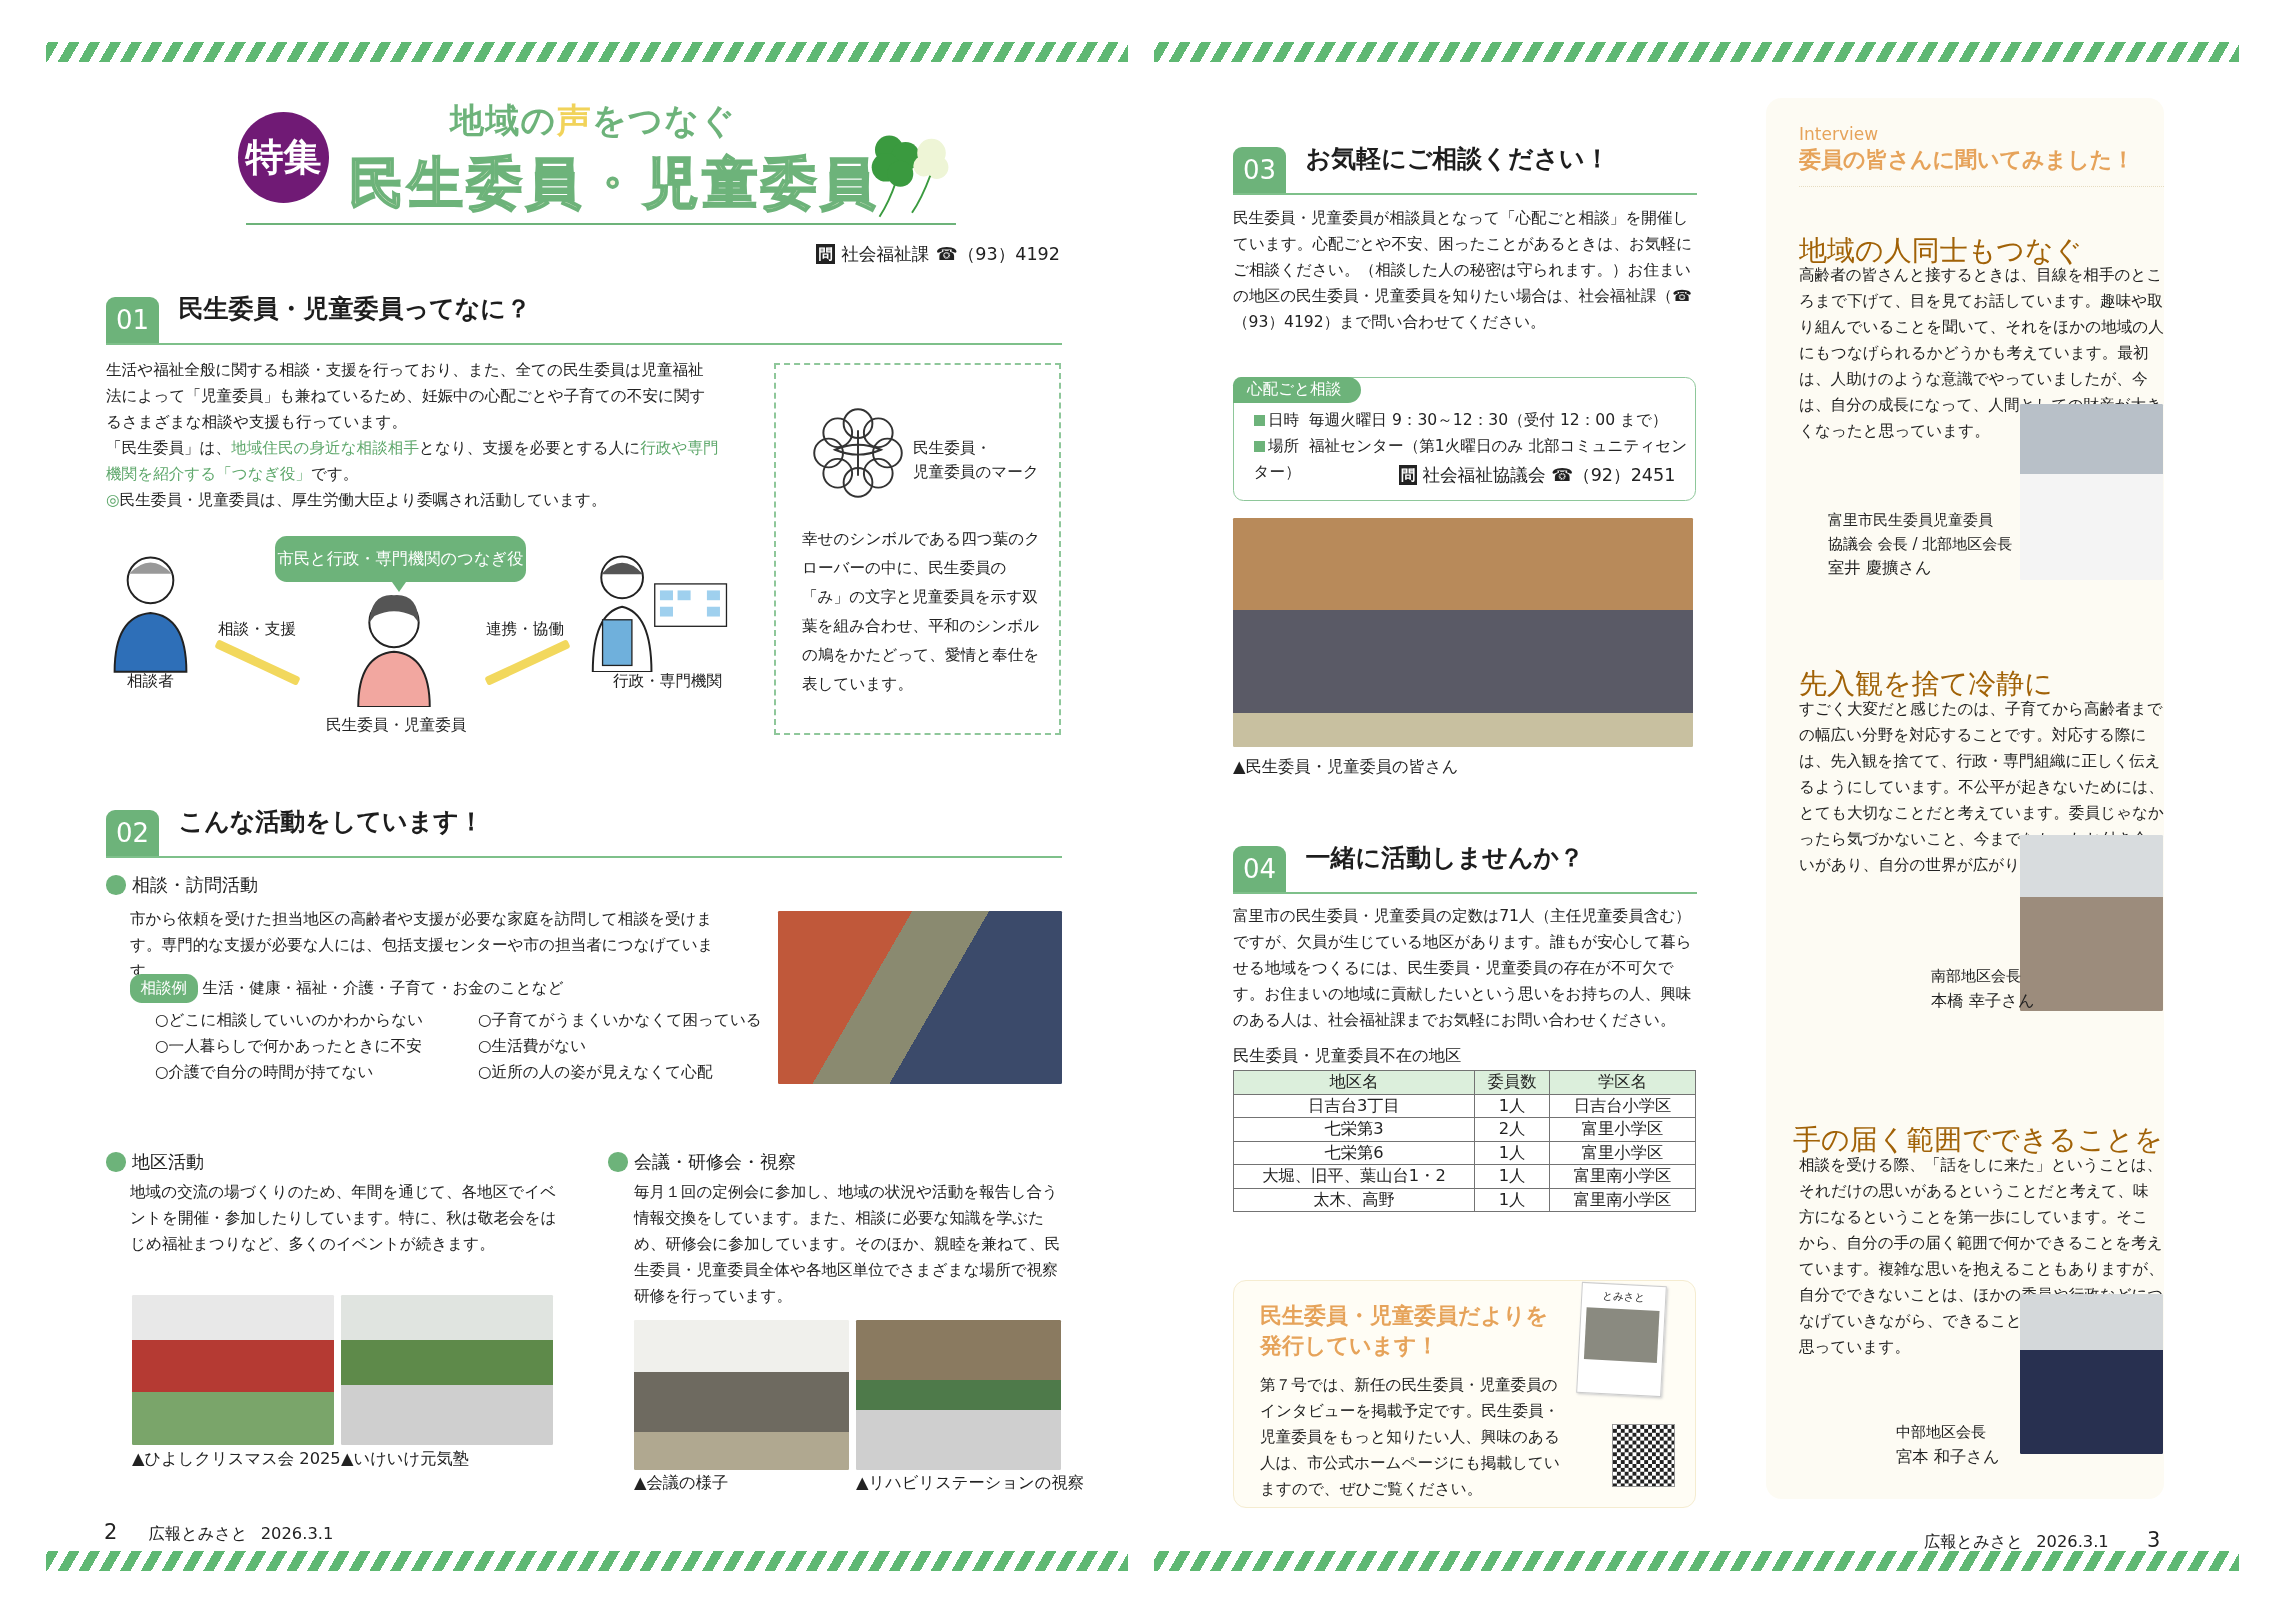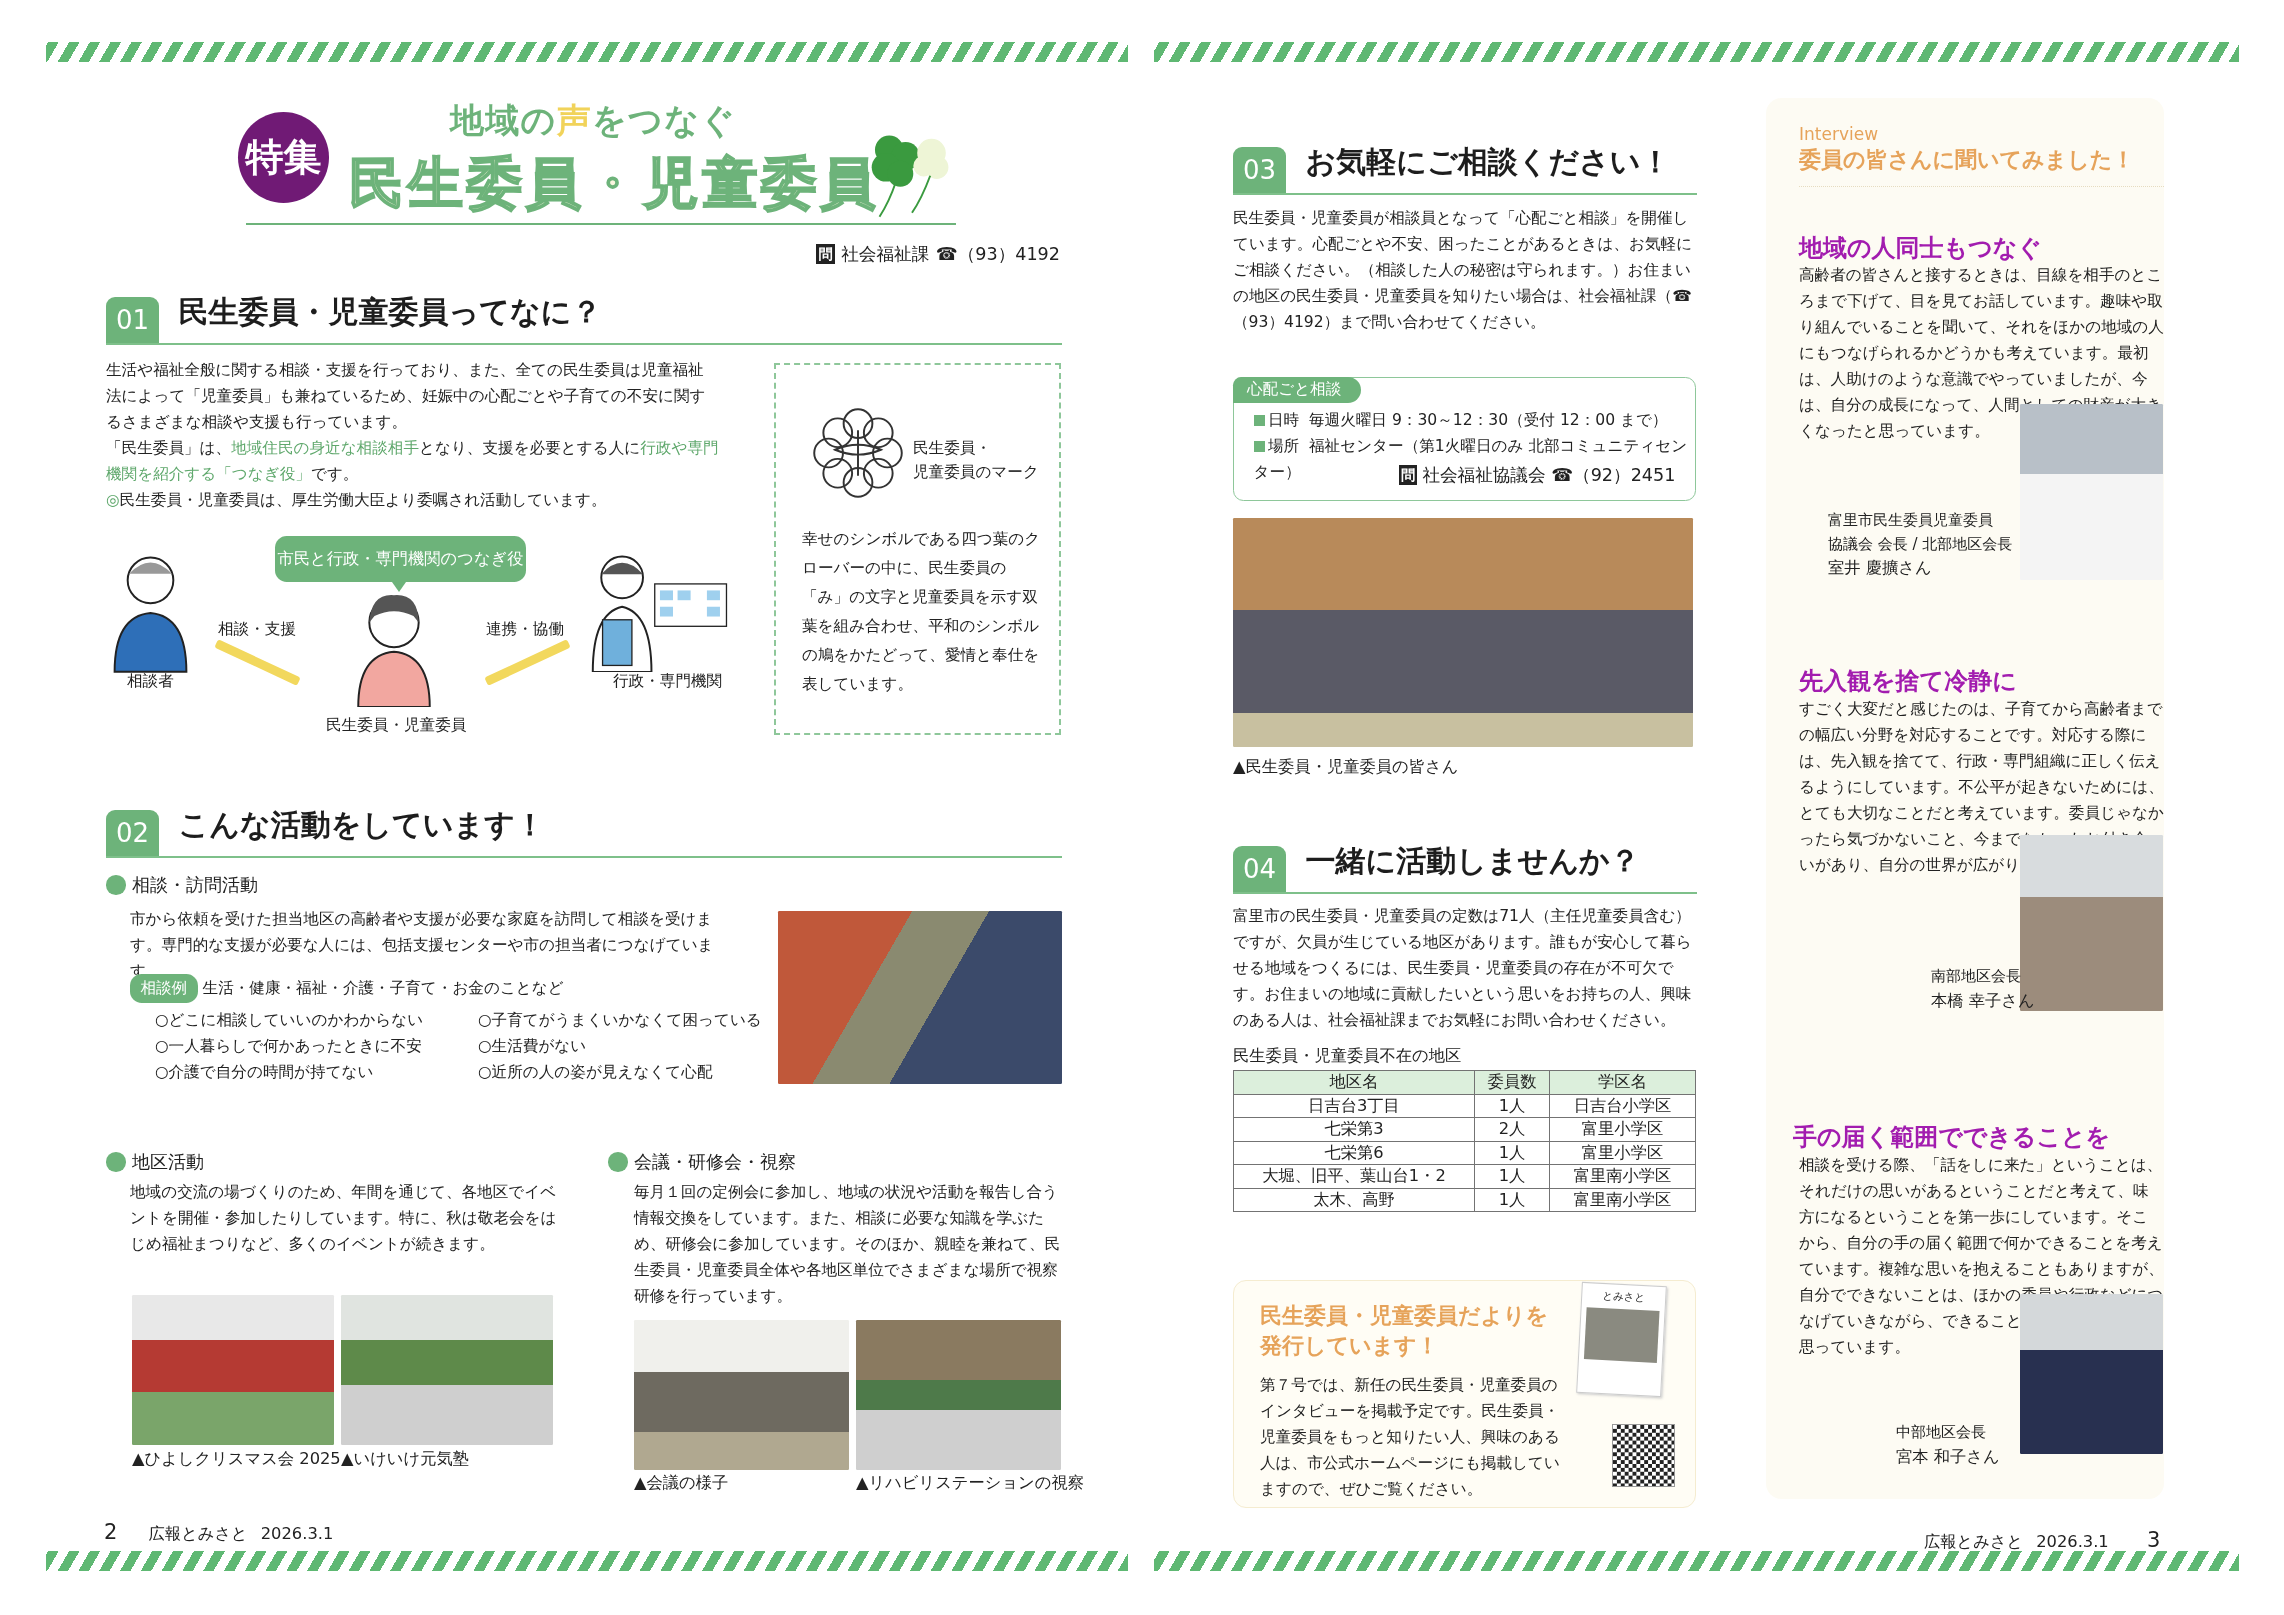--- a/index.html
+++ b/index.html
@@ -26,21 +26,21 @@
     -webkit-text-stroke: 2px #6db37a; letter-spacing: 3.9px; }
   .clover { left: 860px; top: 127px; width: 104px; height: 91px; }
   .title-rule { left: 246px; top: 223px; width: 710px; height: 2px; background: #6db37a; }
   .contact { right: 1224px; top: 242px; font-size: 17.6px; display: flex; align-items: center; gap: 6.5px; }
   .toi { display: inline-block; background: #222; color: #fff; font-size: 14.3px; padding: 0.7px 2px; font-weight: bold; }
 
   
   .sec-head { position: absolute; display: flex; align-items: flex-end; border-bottom: 2px solid #7ec08a; }
   .sec-num { background: #6db37a; color: #fff; font-size: 26px; width: 53px; height: 46px;
     border-radius: 9px 9px 0 0; display: flex; align-items: center; justify-content: center; }
-  .sec-title { font-size: 30px; font-weight: bold; margin-left: 19.6px; padding-bottom: 10px; color: #1d1d1d; }
+  .sec-title { font-size: 25px; font-weight: bold; margin-left: 19.6px; padding-bottom: 18px; color: #1d1d1d; }
 
   .body-text { font-size: 15.6px; line-height: 26px; color: #222; }
   .dot-head { position: absolute; font-size: 18px; font-weight: normal; display: flex; align-items: center; gap: 6.5px; }
   .dot-head::before { content: ""; width: 19.6px; height: 19.6px; border-radius: 50%; background: #6db37a; display: inline-block; }
 
   .mark-box { left: 774px; top: 363px; width: 287px; height: 372px; border: 2px dashed #8ec79a; }
   .photo { position: absolute; border-radius: 1.3px; }
   .caption { position: absolute; font-size: 16.3px; }
 
   .pill { display: inline-block; background: #6db37a; color: #fff; border-radius: 11.7px; padding: 1.3px 10.4px; font-size: 15.6px; }
@@ -55,21 +55,21 @@
   .shinpai { left: 1233px; top: 377px; width: 463px; height: 124px; border: 1.3px solid #8ec79a; border-radius: 10.4px; }
   .shinpai .tag { position: absolute; left: -1.3px; top: -1.3px; background: #6db37a; color: #fff; font-size: 15.6px; padding: 2.6px 19.6px 2.6px 14.3px; border-radius: 9px 14.3px 14.3px 0; }
   .sq { display: inline-block; width: 11.7px; height: 11.7px; background: #6db37a; margin-right: 2.6px; vertical-align: -1.3px; }
 
   table.absent { position: absolute; left: 1233px; top: 1070px; width: 463px; border-collapse: collapse; font-size: 16.3px; }
   table.absent th, table.absent td { border: 1px solid #737373; text-align: center; height: 23.5px; font-weight: normal; }
   table.absent th { background: #dcefdc; }
 
   .news-box { left: 1233px; top: 1280px; width: 463px; height: 228px; background: #fffdf5; border: 1.3px solid #f5ecd0; border-radius: 13px; }
   .interview { left: 1766px; top: 98px; width: 398px; height: 1401px; background: #fdfbf3; border-radius: 15.6px; }
-  .iv-head { font-size: 24px; font-weight: bold; color: #a21caf; }
+  .iv-head { font-size: 28px; font-weight: normal; color: #a16207; }
   .iv-text { font-size: 15.6px; line-height: 26px; color: #222; }
   .iv-name { font-size: 15px; line-height: 23.5px; color: #222; }
 
   .footer { position: absolute; font-size: 16.3px; top: 1520px; }
   .pg-num { font-size: 21px; }
 </style>
 </head>
 <body>
 
 <div class="stripe top-l"></div>

